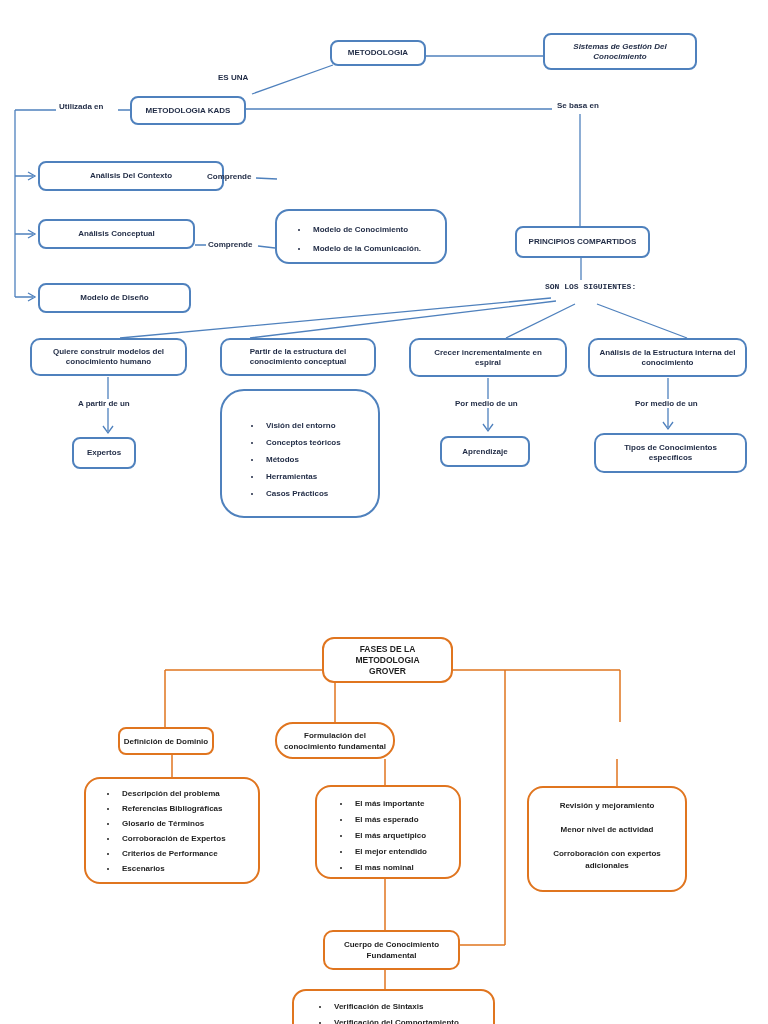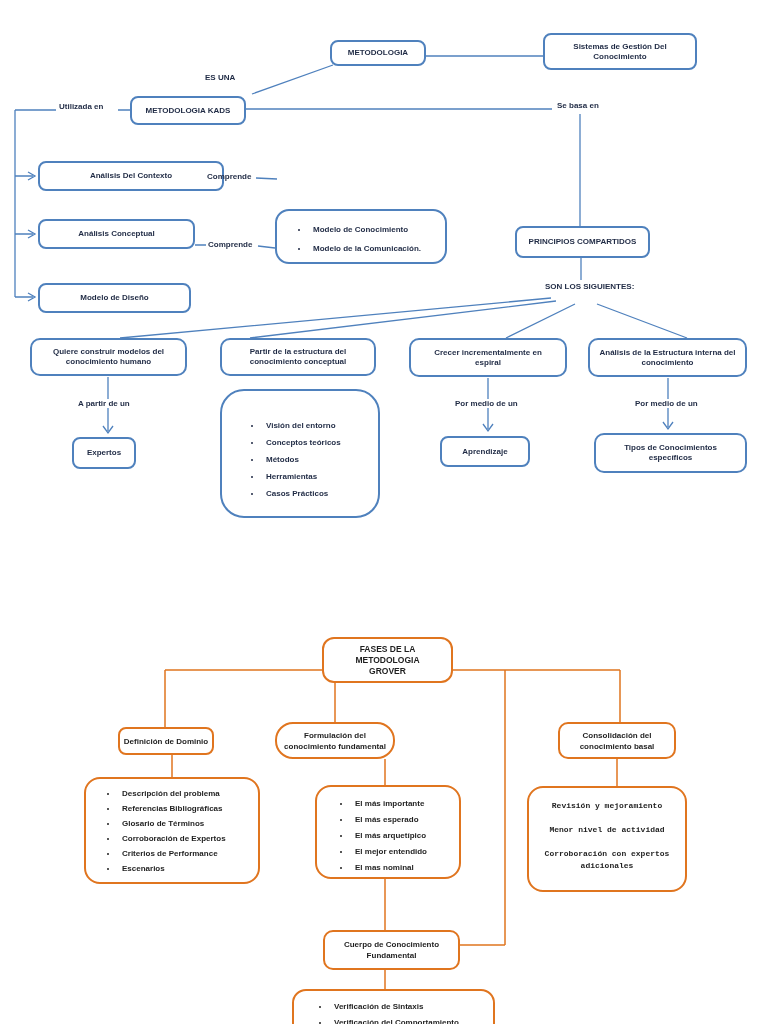--- a/index.html
+++ b/index.html
@@ -25,21 +25,21 @@
   #blist1 li{line-height:14px;}
   #blist2{left:275px;top:209px;width:172px;height:55px;border-radius:14px;padding:9px 4px 0 32px;}
   #blist2 li{line-height:19px;}
   #blist3{left:220px;top:389px;width:160px;height:129px;border-radius:24px;padding:26px 4px 0 40px;}
   #blist3 li{line-height:17px;}
   #olist1{left:84px;top:777px;width:176px;height:107px;border-radius:16px;padding:7px 12px 0 32px;}
   #olist1 li{line-height:15px;}
   #olist2{left:315px;top:785px;width:146px;height:94px;border-radius:16px;padding:9px 4px 0 34px;}
   #olist2 li{line-height:16px;}
   #olist3{left:527px;top:786px;width:160px;height:106px;border-radius:16px;padding:12px 10px 0 10px;}
-  #olist3 li{line-height:12px;margin-bottom:12px;font-family:Liberation Mono, monospace;}
+  #olist3 li{line-height:12px;margin-bottom:12px;}
   #olist4{left:292px;top:989px;width:203px;height:58px;border-radius:14px;padding:8px 4px 0 36px;}
   #olist4 li{line-height:16px;}
 </style>
 </head>
 <body>
 
 <div class="page">
 
   <svg class="wires" width="768" height="1024" viewBox="0 0 768 1024">
     <g stroke="#4f81bd" stroke-width="1.3" fill="none">
@@ -66,21 +66,21 @@
       <path d="M172,755 V777"></path>
       <path d="M385,759 V785"></path>
       <path d="M617,759 V786"></path>
       <path d="M385,879 V930"></path>
       <path d="M385,970 V989"></path>
     </g>
   </svg>
 
   <div class="node b" style="left:330px;top:40px;width:96px;height:26px;">METODOLOGIA</div>
 
-  <div class="node b" style="left:543px;top:33px;width:154px;height:37px;padding:12px 8px;">
+  <div class="node b" style="left:543px;top:33px;width:154px;height:37px;padding:12px 8px;font-style:italic;">
     <span style="max-width:112px;">Sistemas de Gestión Del Conocimiento</span>
   </div>
 
   <div class="node b" style="left:130px;top:96px;width:116px;height:29px;">METODOLOGIA KADS</div>
 
   <div class="node b" style="left:38px;top:161px;width:186px;height:30px;">Análisis Del Contexto</div>
 
   <div class="node b" style="left:38px;top:219px;width:157px;height:30px;">Análisis Conceptual</div>
 
   <div class="node b" style="left:38px;top:283px;width:153px;height:30px;">Modelo de Diseño</div>
@@ -118,43 +118,40 @@
       <li>Herramientas</li>
       <li>Casos Prácticos</li>
     </ul>
 
   <div class="node b" style="left:440px;top:436px;width:90px;height:31px;">Aprendizaje</div>
 
   <div class="node b" style="left:594px;top:433px;width:153px;height:40px;border-radius:10px;">
     <span style="max-width:110px;">Tipos de Conocimientos específicos</span>
   </div>
 
-  <div class="lbl" style="left:205px;top:73px;">ES UNA</div>
+  <div class="lbl" style="left:218px;top:73px;">ES UNA</div>
   <div class="lbl" style="left:59px;top:102px;">Utilizada en</div>
   <div class="lbl" style="left:557px;top:101px;">Se basa en</div>
   <div class="lbl" style="left:207px;top:172px;">Comprende</div>
   <div class="lbl" style="left:208px;top:240px;">Comprende</div>
-  <div class="lbl" style="left:545px;top:282px;">SON LOS SIGUIENTES:</div>
+  <div class="lbl" style="left:545px;top:282px;font-family:Liberation Mono, monospace;">SON LOS SIGUIENTES:</div>
   <div class="lbl onwire" style="left:75px;top:399px;">A partir de un</div>
   <div class="lbl onwire" style="left:452px;top:399px;">Por medio de un</div>
   <div class="lbl onwire" style="left:632px;top:399px;">Por medio de un</div>
 
   <div class="node o" style="left:322px;top:637px;width:131px;height:46px;border-radius:12px;font-size:8.5px;">
     <span style="max-width:100px;">FASES DE LA METODOLOGIA GROVER</span>
   </div>
 
   <div class="node o" style="left:118px;top:727px;width:96px;height:28px;">Definición de Dominio</div>
 
   <div class="node o" style="left:275px;top:722px;width:120px;height:37px;border-radius:18px;">
     <span style="max-width:106px;">Formulación del conocimiento fundamental</span>
   </div>
 
-  <div class="node o" style="left:558px;top:722px;width:118px;height:37px;border-radius:10px;">
-    <span style="max-width:96px;">Consolidación del conocimiento basal</span>
-  </div>
 
   <ul id="olist1" class="blist orange-list">
       <li>Descripción del problema</li>
       <li>Referencias Bibliográficas</li>
       <li>Glosario de Términos</li>
       <li>Corroboración de Expertos</li>
       <li>Criterios de Performance</li>
       <li>Escenarios</li>
     </ul>
 

